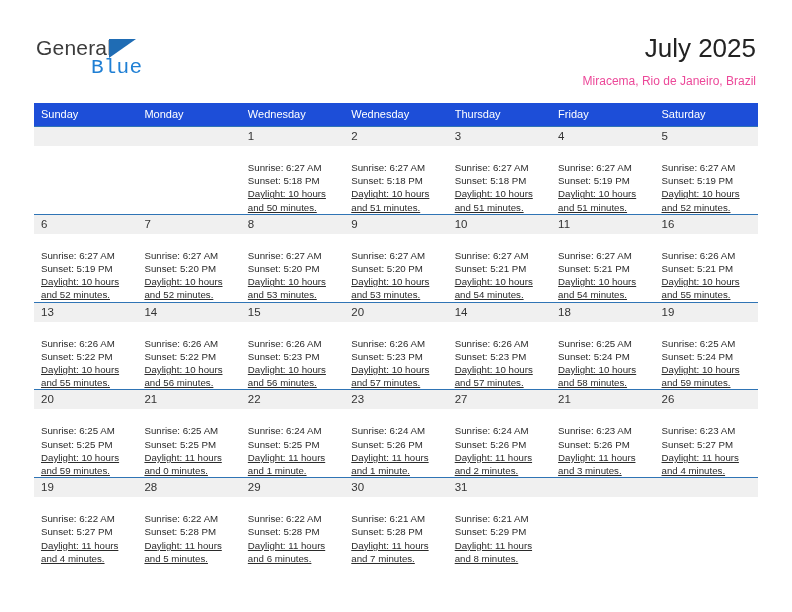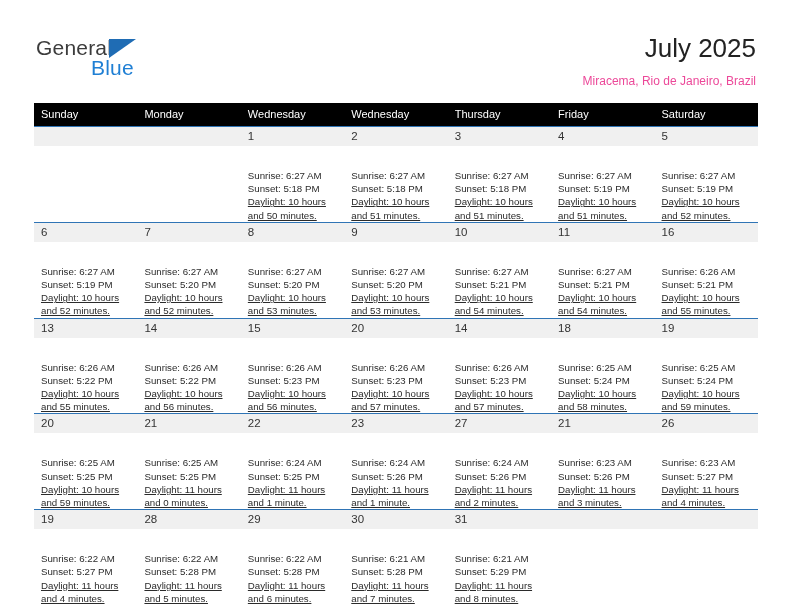--- a/index.html
+++ b/index.html
@@ -56,20 +56,21 @@
     border-bottom: 19px solid transparent;
   }
   .logo-blue {
     position: absolute;
     left: 55px;
     top: 20px;
     font-size: 21px;
     letter-spacing: 0.2px;
     color: #1f7fd4;
     line-height: 24px;
+    font-family: Liberation Mono, monospace;
   }
   .title-block {
     position: absolute;
     right: 36px;
     top: 32px;
     text-align: right;
   }
   .cal-title {
     font-size: 26px;
     color: #222222;
@@ -87,21 +88,21 @@
   
   .calendar {
     position: absolute;
     left: 34px;
     top: 103px;
     width: 724px;
     border-collapse: collapse;
     table-layout: fixed;
   }
   .calendar th {
-    background: #000000;
+    background: #1d4ed8;
     color: #ffffff;
     font-size: 11px;
     font-weight: normal;
     text-align: left;
     padding: 5px 0 5px 7px;
     height: 13px;
     line-height: 13px;
     border: none;
   }
   .calendar td {
@@ -123,21 +124,20 @@
   }
   td.empty .daynum {
     background: #f0f0f0;
     color: transparent;
   }
   .info {
     padding: 15px 6px 0 7px;
     font-size: 9.7px;
     line-height: 13.2px;
     color: #2b2b2b;
-    margin-top: 8px;
   }
   .info div {
     white-space: nowrap;
   }
   .info .daylight {
     white-space: normal;
     text-decoration: underline;
   }
 </style>
 </head>

